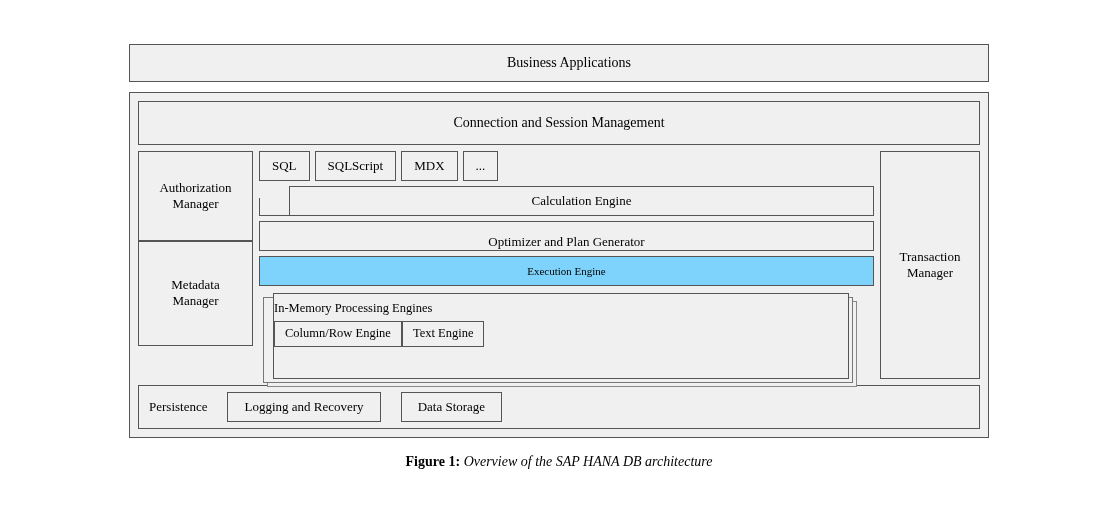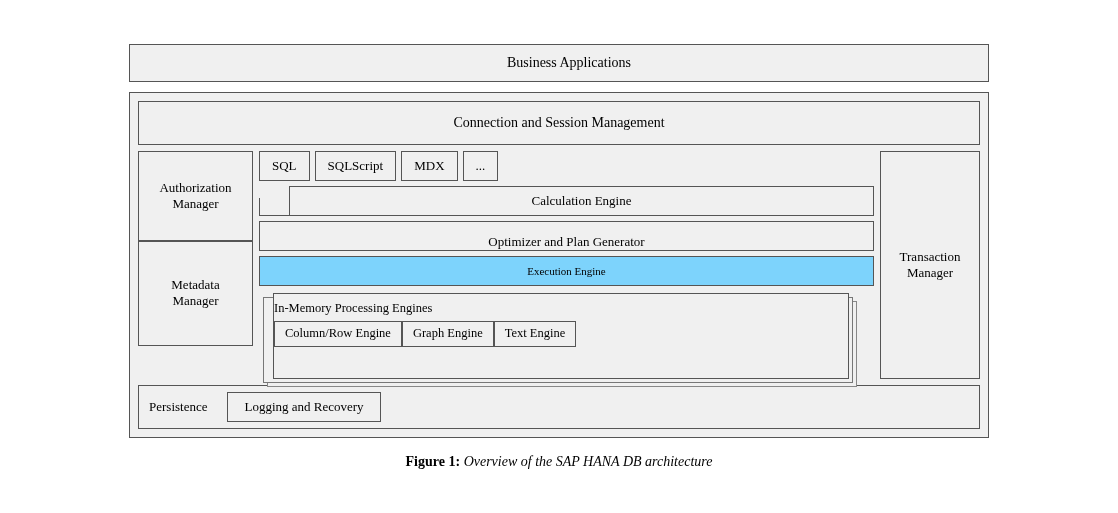--- a/index.html
+++ b/index.html
@@ -281,43 +281,43 @@
           <div style="position:absolute; top:8px; left:8px; right:-8px; bottom:-8px; border:1.5px solid #888; background:#f0f0f0;"></div>
           <div style="position:absolute; top:4px; left:4px; right:-4px; bottom:-4px; border:1.5px solid #777; background:#f0f0f0;"></div>
 
           <div style="position:absolute; top:0; left:0; right:0; bottom:0; border:1.5px solid #555; background:#f0f0f0; padding:7px 0; display:flex; flex-direction:column; gap:5px;margin-left:14px;">
             <div class="in-memory-title">In-Memory Processing Engines</div>
             <div class="engines-row">
               <div class="engine-box">
                 <span>Column/Row Engine</span>
               </div>
               <div class="engine-box">
-                <span>Graph Engine</span>
-              </div>
-              <div class="engine-box">
                 <span>Text Engine</span>
               </div>
             </div>
           </div>
         </div>
 
       </div>
 
       <div class="transaction-manager">
         <span>Transaction<br>Manager</span>
       </div>
 
     </div>
 
     <div class="persistence-row">
       <span class="persistence-label">Persistence</span>
       <div class="persistence-boxes">
         <div class="persist-box">
           <span>Logging and Recovery</span>
         </div>
+        <div class="persist-box">
+          <span>Data Storage</span>
+        </div>
       </div>
     </div>
 
   </div>
 
   <div class="caption">
     <span class="caption-label">Figure 1:</span><span> Overview of the SAP HANA DB architecture</span>
   </div>
 
 </div>

